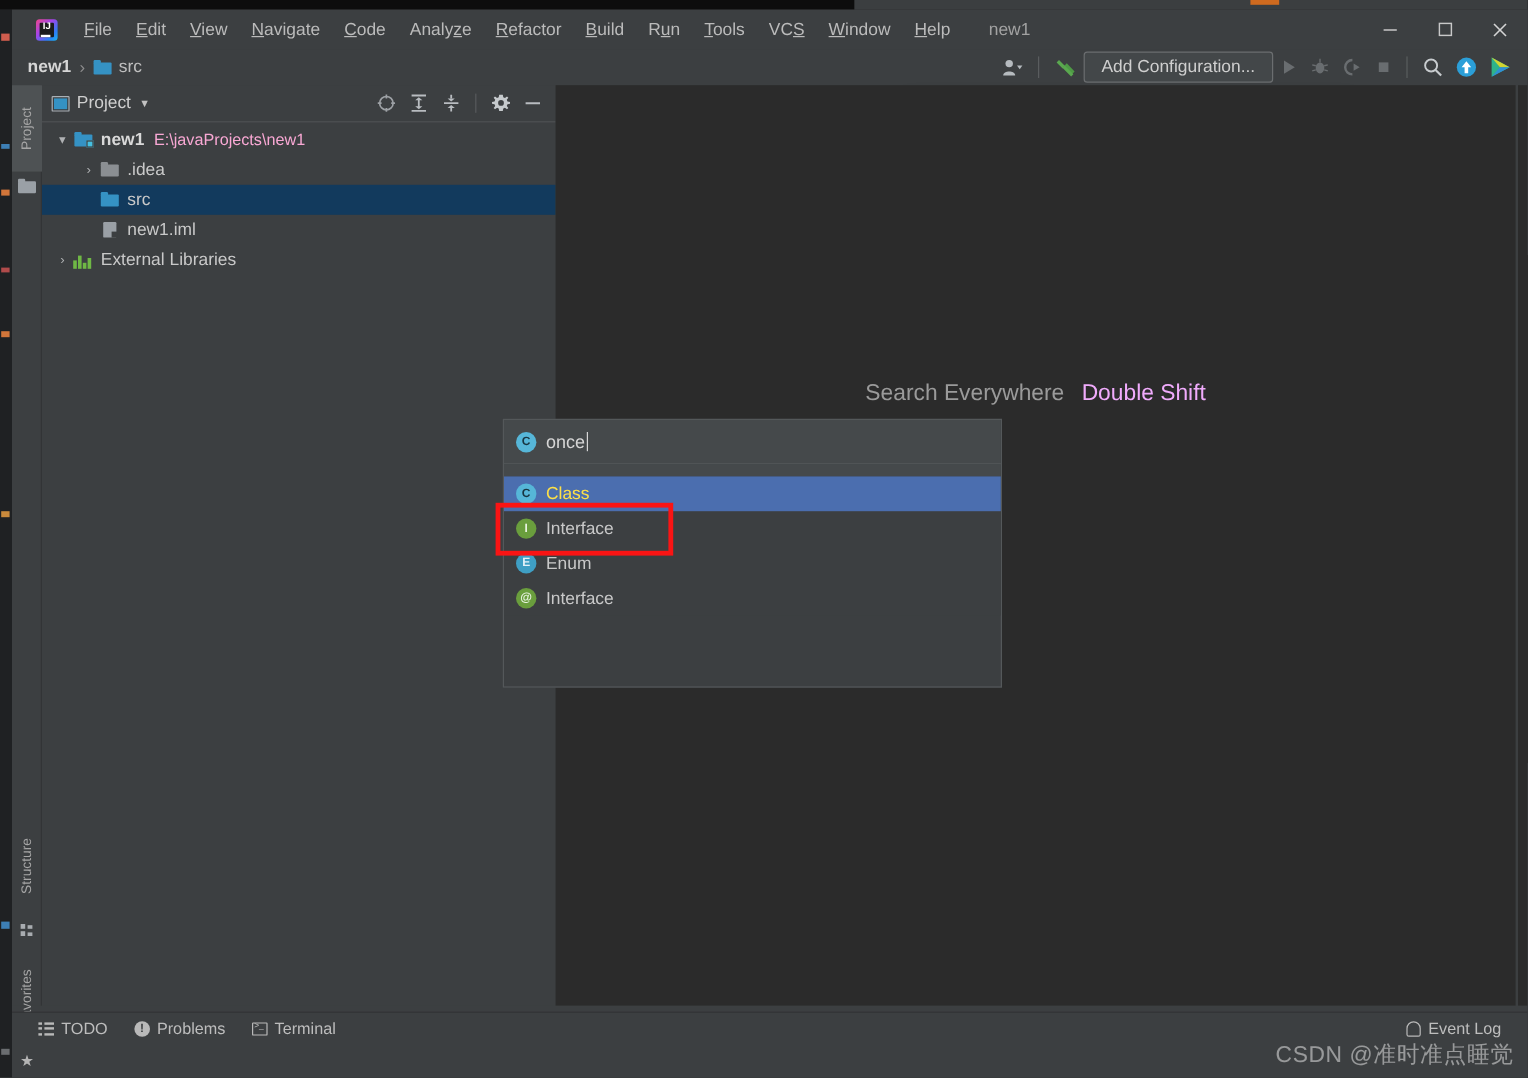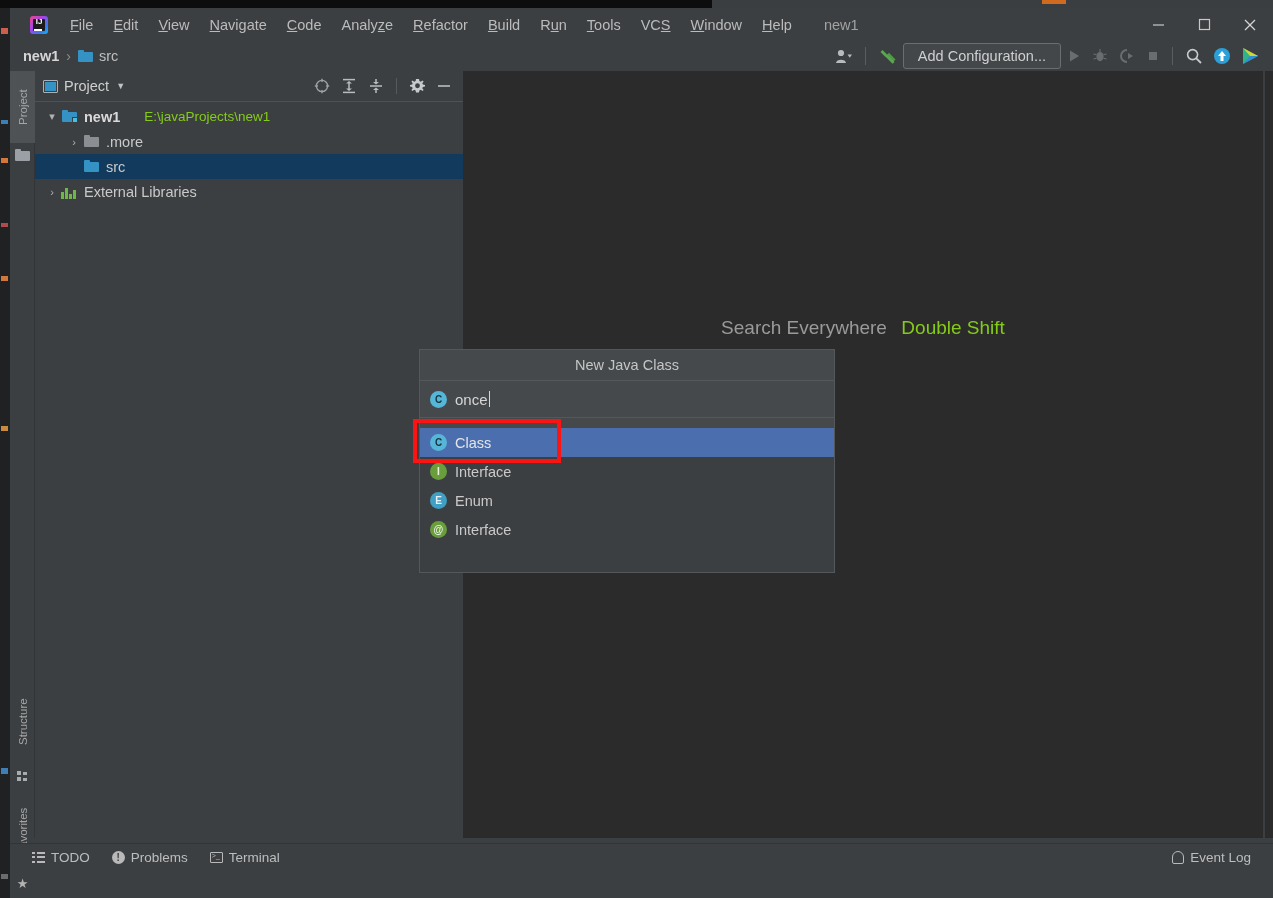--- a/index.html
+++ b/index.html
@@ -112,56 +112,56 @@
   .pp-act { width:22px; height:22px; display:flex; align-items:center; justify-content:center;}
   .pp-div { width:1px; height:16px; background:#575a5c; margin:0 4px;}
   .pp-sep { height:1px; background:#4f5254; }
 
   .tree { padding-top:2px; }
   .trow { height:25px; display:flex; align-items:center; padding-left:8px; cursor:default; white-space:nowrap;}
   .trow.sel { background:#123a5d; }
   .twist { width:18px; text-align:center; color:#afb1b3; font-size:11px; flex:0 0 18px;}
   .tlabel { color:#c9c9c9; font-size:14.5px; }
   .tlabel.bold { font-weight:bold; color:#d9d9d9;}
-  .tpath { color:#84cc16; font-size:13.5px; margin-left:24px;}
+  .tpath { color:#f9a8d4; font-size:13.5px; margin-left:8px;}
   .ico { width:17px; height:15px; margin-right:6px; position:relative; flex:0 0 17px;}
   .ico-folder:before{content:"";position:absolute;left:1px;top:3px;width:15px;height:10px;background:#3592c4;border-radius:1px;}
   .ico-folder:after {content:"";position:absolute;left:1px;top:1px;width:6px;height:3px;background:#3592c4;border-radius:1px 1px 0 0;}
   .ico-folder-gray:before{content:"";position:absolute;left:1px;top:3px;width:15px;height:10px;background:#8b8f93;border-radius:1px;}
   .ico-folder-gray:after {content:"";position:absolute;left:1px;top:1px;width:6px;height:3px;background:#8b8f93;border-radius:1px 1px 0 0;}
   .ico-module .badge{position:absolute;right:0;bottom:1px;width:6px;height:6px;background:#46c0e0;border:1px solid #3c3f41;}
   .ico-iml { }
   .ico-iml:before{content:"";position:absolute;left:3px;top:1px;width:11px;height:13px;background:#9aa0a6;border-radius:1px;}
   .ico-iml:after {content:"";position:absolute;right:2px;bottom:1px;width:5px;height:5px;background:#3c3f41;}
   .ico-lib { display:flex; align-items:flex-end; gap:1.5px; height:13px; margin-top:2px;}
   .ico-lib i { display:block; width:2.5px; background:#6fb845;}
   .ico-scratch:before{content:"";position:absolute;left:1px;top:1px;width:11px;height:11px;background:#8b8f93;border-radius:1px;}
   .ico-scratch .clk{position:absolute;right:0px;bottom:0px;width:9px;height:9px;border-radius:50%;background:#3592c4;border:1px solid #3c3f41;}
 
   
   .editor { position:absolute; left:463px; top:71px; width:800px; height:767px; background:#2b2b2b;}
   .se-hint { position:absolute; left:0; top:246px; width:800px; text-align:center; }
   .se-text { color:#9a9a9a; font-size:19px;}
-  .se-key  { color:#84cc16; font-size:19px; margin-left:10px;}
+  .se-key  { color:#f0abfc; font-size:19px; margin-left:10px;}
 
   
   .njc { position:absolute; left:419px; top:349px; width:416px; height:224px;
          background:#3c3f41; border:1px solid #54585a; }
   .njc-title { height:31px; line-height:31px; text-align:center; color:#c5c5c5; font-size:14.5px;
                background:#45494b; border-bottom:1px solid #54585a;}
   .njc-input { height:37px; display:flex; align-items:center; padding-left:10px;
                background:#45494b; border-bottom:1px solid #54585a;}
   .njc-input .val { color:#d6d6d6; font-size:15px; margin-left:8px; position:relative;}
   .njc-input .caret{ display:inline-block; width:1px; height:16px; background:#d6d6d6; vertical-align:-3px; margin-left:1px;}
   .njc-gap { height:10px; background:#45494b;}
   .njc-list { background:#3c3f41; }
   .njc-item { height:29px; display:flex; align-items:center; padding-left:10px; cursor:default;}
   .njc-item.sel { background:#4b6eaf; }
   .njc-item .lab { color:#c9c9c9; font-size:14.5px; margin-left:8px;}
-  .njc-item.sel .lab { color:#e5e5e5; }
+  .njc-item.sel .lab { color:#fde047; }
   .cico { width:17px; height:17px; border-radius:50%; display:flex; align-items:center; justify-content:center;
           font-size:10px; font-weight:bold; color:#1f2d35; flex:0 0 17px;}
   .cico.c { background:#56b6d8; color:#183541;}
   .cico.i { background:#6a9e3d; color:#e8f3e0;}
   .cico.e { background:#3f9fc4; color:#e4f2f8;}
   .cico.a { background:#6a9e3d; color:#e8f3e0;}
   .fxico { width:17px; height:15px; position:relative; flex:0 0 17px;}
   .fxico:before{content:"";position:absolute;left:2px;top:0;width:11px;height:10px;background:#9aa0a6;border-radius:1px;}
   .fxico:after {content:"";position:absolute;left:2px;bottom:0;width:11px;height:5px;background:#46a8d6;}
   .redbox { position:absolute; left:413px; top:419px; width:148px; height:44px;
@@ -423,29 +423,34 @@
         <span class="ico ico-folder ico-module">
             <span class="badge"></span>
           </span>
         <span class="tlabel bold">new1</span>
         <span class="tpath">E:\javaProjects\new1</span>
       </div>
 
       <div class="trow" style="padding-left:30px;">
         <span class="twist">›</span>
         <span class="ico ico-folder-gray"></span>
-        <span class="tlabel">.more</span>
+        <span class="tlabel">.idea</span>
       </div>
 
       <div class="trow sel" style="padding-left:30px;">
         <span class="twist"></span>
         <span class="ico ico-folder"></span>
         <span class="tlabel">src</span>
       </div>
 
+      <div class="trow" style="padding-left:30px;">
+        <span class="twist"></span>
+        <span class="ico ico-iml"></span>
+        <span class="tlabel">new1.iml</span>
+      </div>
 
       <div class="trow" style="padding-left:8px;">
         <span class="twist">›</span>
         <span class="ico">
           <span class="ico-lib">
               <i style="height:7px"></i>
               <i style="height:11px"></i>
               <i style="height:5px"></i>
               <i style="height:9px"></i>
             </span>
@@ -458,21 +463,20 @@
 
   <div class="editor">
     <div class="se-hint">
       <span class="se-text">Search Everywhere</span>
       <span class="se-key">Double Shift</span>
     </div>
   </div>
   <div class="right-sliver"></div>
 
   <div class="njc">
-    <div class="njc-title">New Java Class</div>
     <div class="njc-input">
       <span class="cico c">C</span>
       <span class="val">once</span>
         <span class="caret"></span>
     </div>
     <div class="njc-gap"></div>
     <div class="njc-list">
       <div class="njc-item sel">
         <span class="cico c">C</span>
         <span class="lab">Class</span>
@@ -517,13 +521,14 @@
     </div>
     <div class="bb-right">
       <span class="evt-ico"></span>
       <span>Event Log</span>
     </div>
   </div>
 
 
   <div class="bottom-sliver"></div>
 
+  <div class="watermark">CSDN @准时准点睡觉</div>
 </div>
 
 </body></html>

